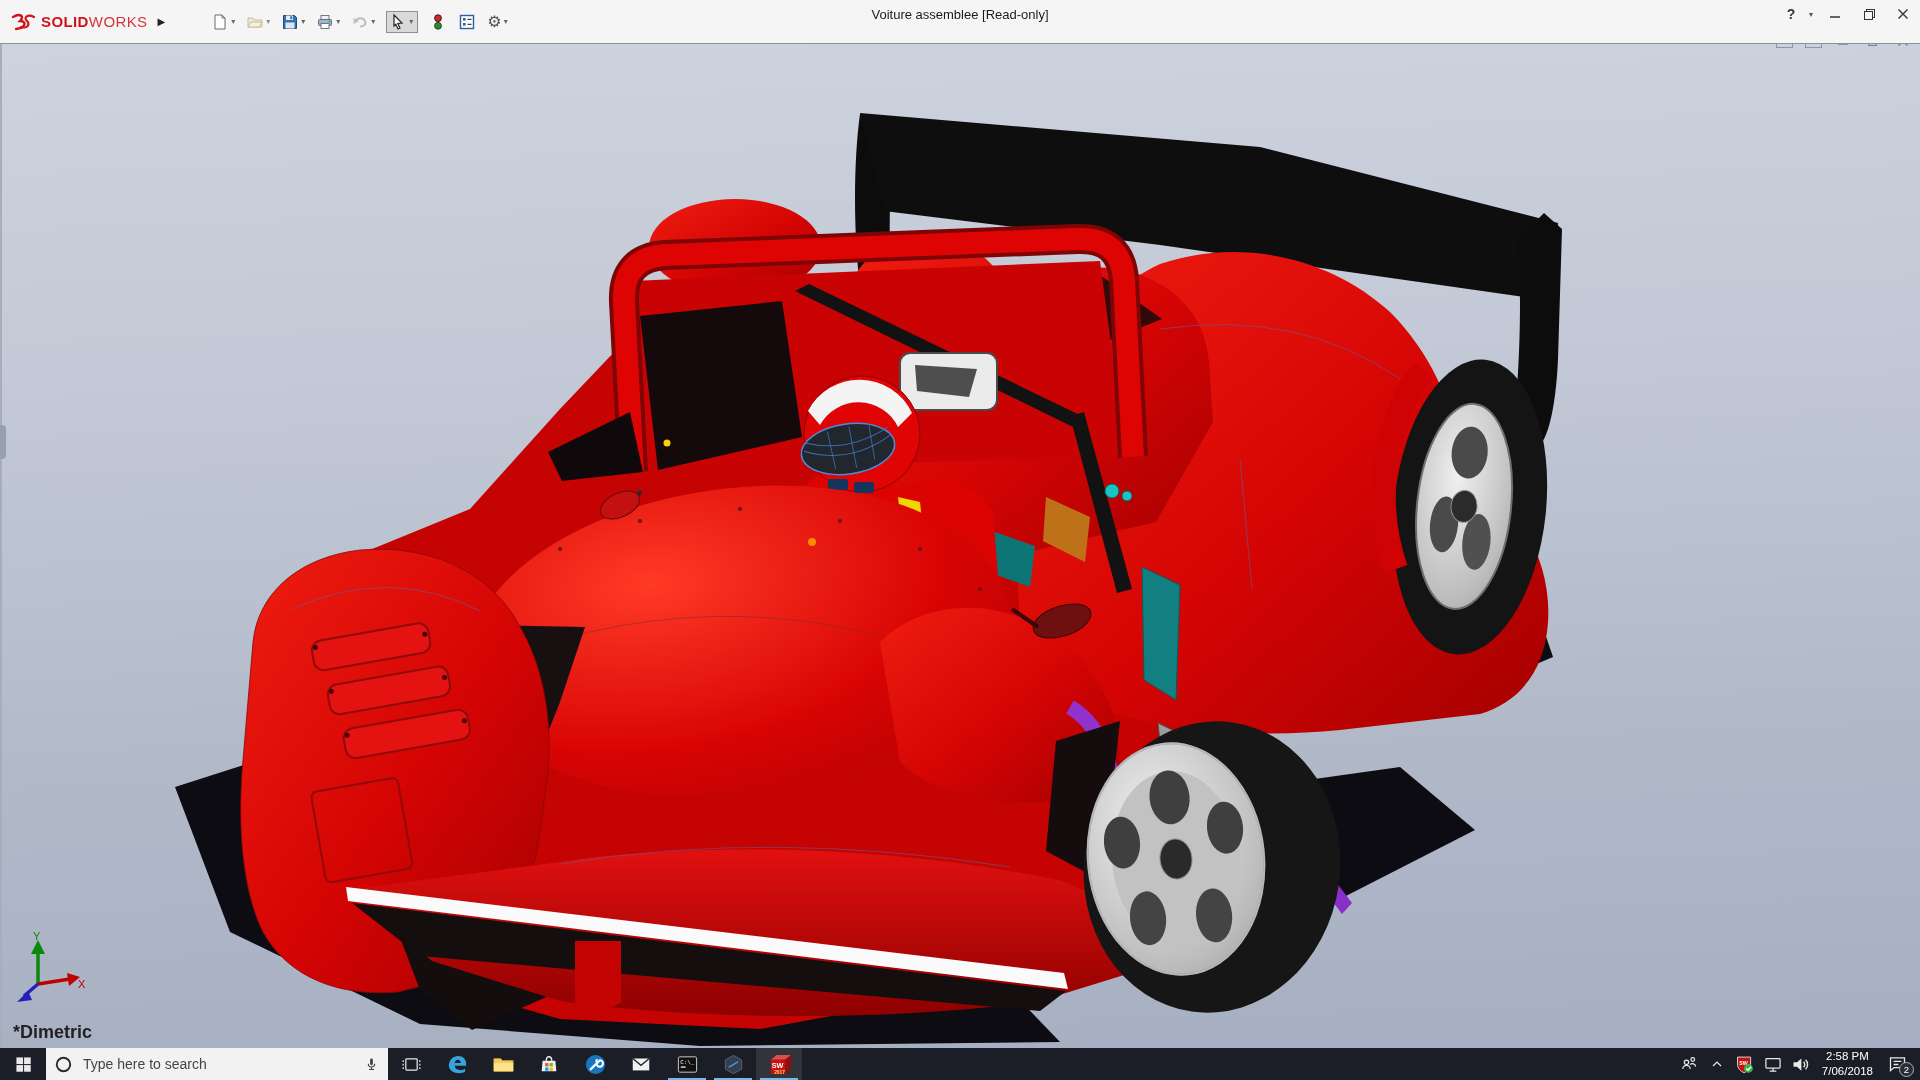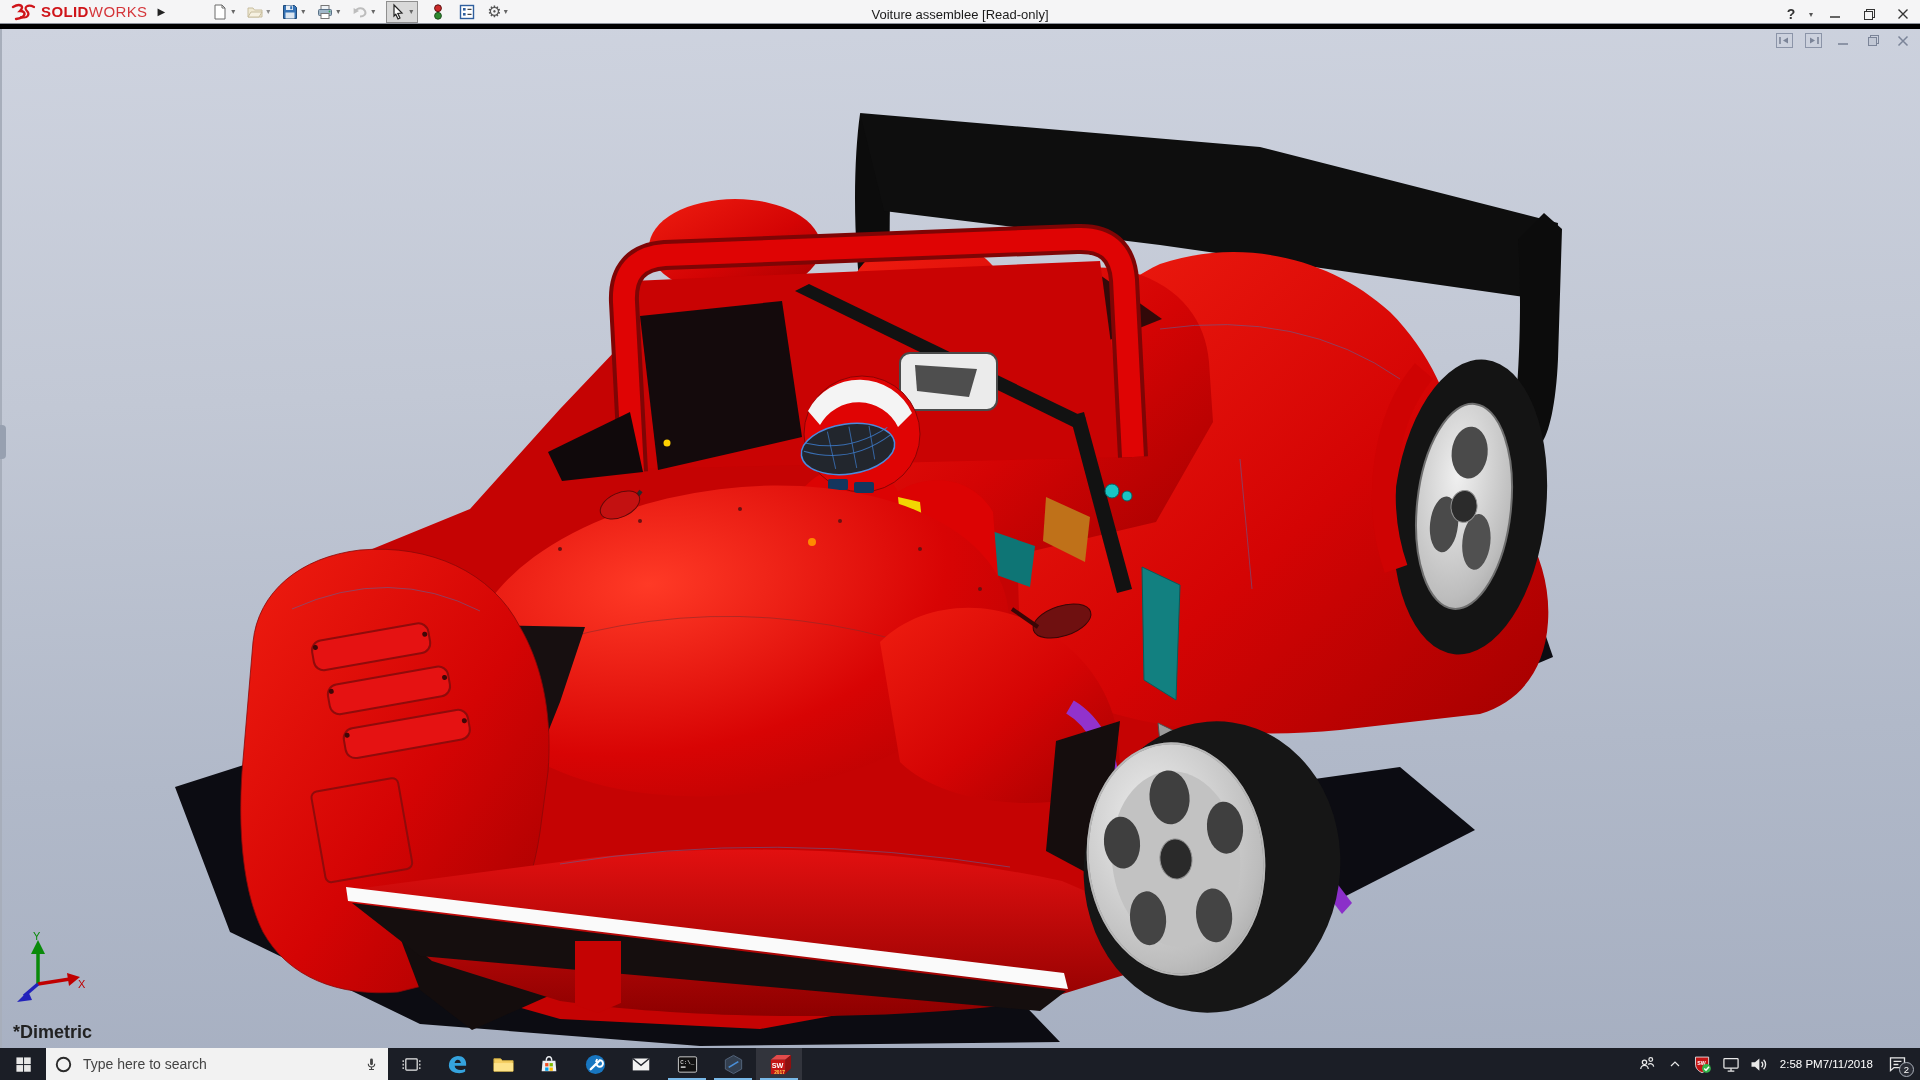--- a/index.html
+++ b/index.html
@@ -1,20 +1,20 @@
 <!DOCTYPE html>
 <html><head>
 <meta charset="utf-8">
 <style>
   *{margin:0;padding:0;box-sizing:border-box}
   html,body{width:1920px;height:1080px;overflow:hidden;font-family:"Liberation Sans",sans-serif;background:#000}
   .app{position:absolute;inset:0}
 
   
-  .titlebar{position:absolute;top:0;left:0;right:0;height:24px;background:#f5f5f6;display:flex;align-items:center;border-bottom:1px solid #8d929c;z-index:30}
+  .titlebar{position:absolute;top:0;left:0;right:0;height:44px;background:#f5f5f6;display:flex;align-items:center;border-bottom:1px solid #8d929c;z-index:30}
   .logo{display:flex;align-items:center;gap:5px;padding:0 8px 0 10px}
   .logo-text{font-size:15px;color:#cf1419;letter-spacing:.4px;white-space:nowrap}
   .logo-text .b{font-weight:bold}
   .logo-text .l{font-weight:normal;opacity:.85}
   .expand{font-size:10px;color:#222;margin-left:2px;cursor:default}
   .qat{margin-left:46px;display:flex;align-items:center;gap:11px}
   .tool{display:flex;align-items:center;gap:2px}
   .tool svg{display:block}
   .caret{font-size:8px;color:#666;line-height:1}
   .tool.pressed{background:#d9d9d9;border:1px solid #8f8f8f;padding:1px 4px 1px 2px}
@@ -40,21 +40,21 @@
   .taskbar{position:absolute;left:0;right:0;bottom:0;height:32px;background:#1b1e26;display:flex;align-items:stretch;z-index:40}
   .start{width:46px;display:flex;align-items:center;justify-content:center}
   .search{width:342px;background:#f2f2f2;display:flex;align-items:center;gap:10px;padding:0 8px}
   .search input{flex:1;border:none;outline:none;background:transparent;font-size:14px;color:#333;font-family:"Liberation Sans",sans-serif}
   .search input::placeholder{color:#444}
   .tb-icon{width:46px;display:flex;align-items:center;justify-content:center;position:relative}
   .tb-icon.running::after{content:"";position:absolute;left:4px;right:4px;bottom:0;height:2.5px;background:#79b9e8}
   .tb-icon.active{background:rgba(255,255,255,.10)}
   .tray{margin-left:auto;display:flex;align-items:center}
   .tray-icon{width:28px;height:32px;display:flex;align-items:center;justify-content:center;position:relative}
-  .clock{padding:0 7px;text-align:center;color:#fff;font-size:11.5px;line-height:1.3;display:flex;flex-direction:row;justify-content:center}
+  .clock{padding:0 7px;text-align:center;color:#fff;font-size:11.5px;line-height:1.3;display:flex;flex-direction:column;justify-content:center}
   .badge{position:absolute;right:0;bottom:3px;width:15px;height:15px;border-radius:50%;background:#2a2d36;border:1px solid #aab0ba;color:#fff;font-size:9.5px;display:flex;align-items:center;justify-content:center}
   .show-desktop{width:6px;border-left:1px solid #4a4e58}
 </style>
 </head>
 <body>
 
 <div class="app">
 
   <div class="titlebar">
     <div class="logo">
@@ -478,21 +478,21 @@
         </svg>
       </div>
       <div class="tray-icon">
         <svg width="21" height="21" viewBox="0 0 24 24">
           <polygon points="4,9.5 8,9.5 13,5 13,19 8,14.5 4,14.5" fill="#e8e8e8"></polygon>
           <path d="M15.5,9 a4,4 0 0 1 0,6 M17.8,6.5 a7.8,7.8 0 0 1 0,11" stroke="#e8e8e8" stroke-width="1.6" fill="none"></path>
         </svg>
       </div>
       <div class="clock">
         <span>2:58 PM</span>
-        <span>7/11/2018</span>
+        <span>7/06/2018</span>
       </div>
       <div class="tray-icon" style="width:34px">
         <svg width="21" height="21" viewBox="0 0 24 24" stroke="#e8e8e8" fill="none" stroke-width="1.5">
           <path d="M4,4.5 L20,4.5 L20,15.5 L8,15.5 L4,19 Z"></path>
           <path d="M7.5,8.5 L16.5,8.5 M7.5,12 L13,12"></path>
         </svg>
         <div class="badge">2</div>
       </div>
       <div class="show-desktop"></div>
     </div>

